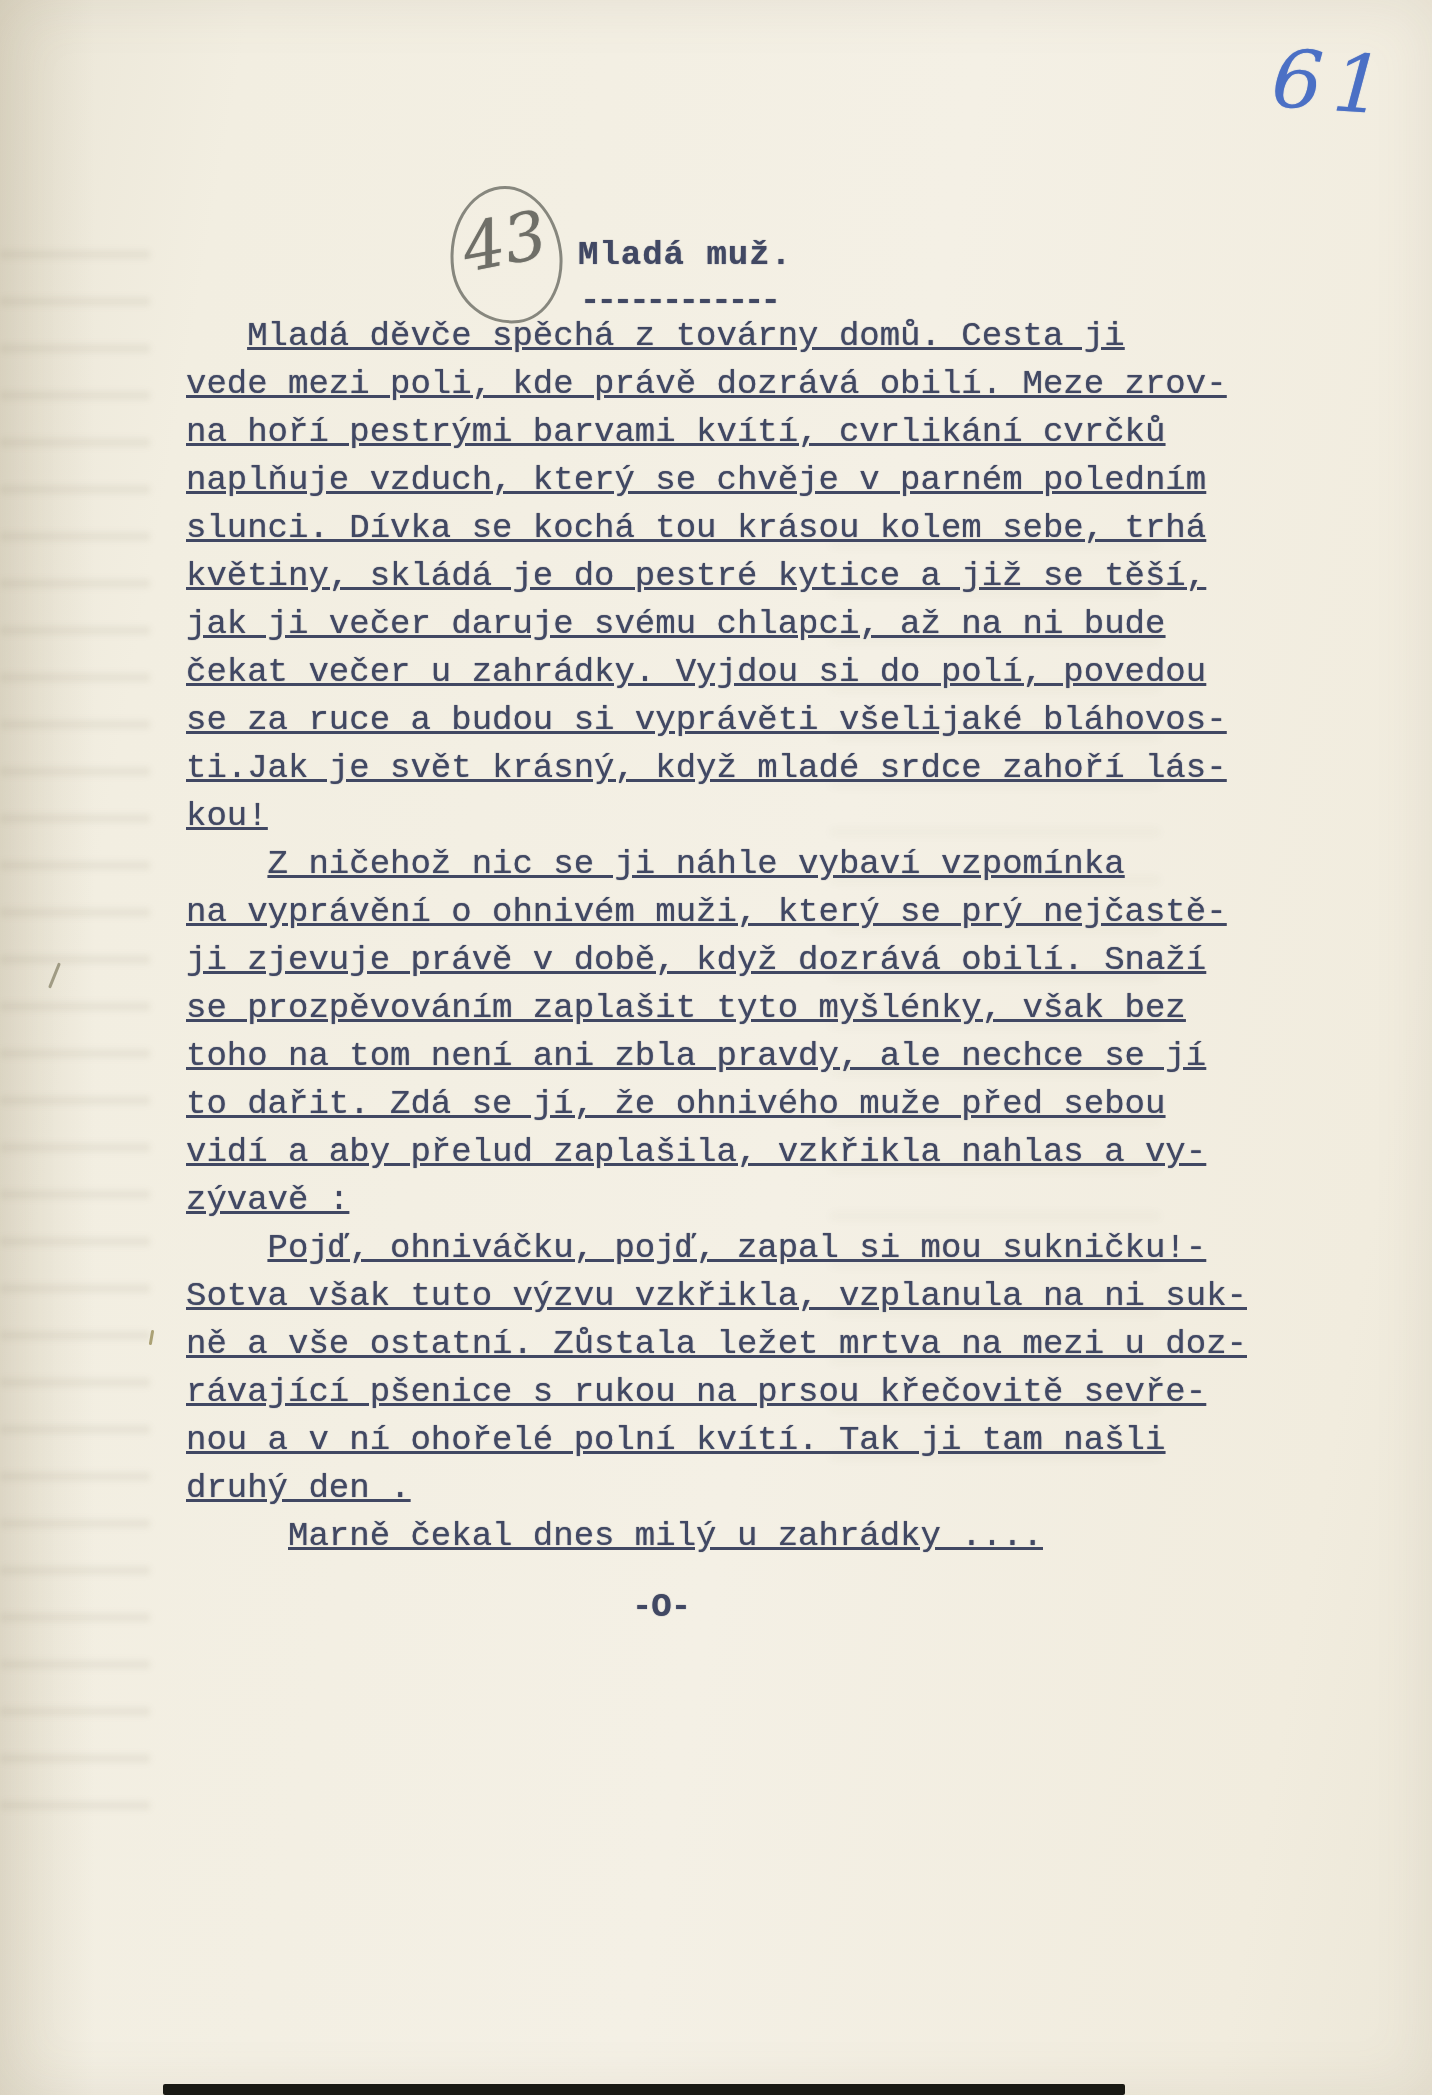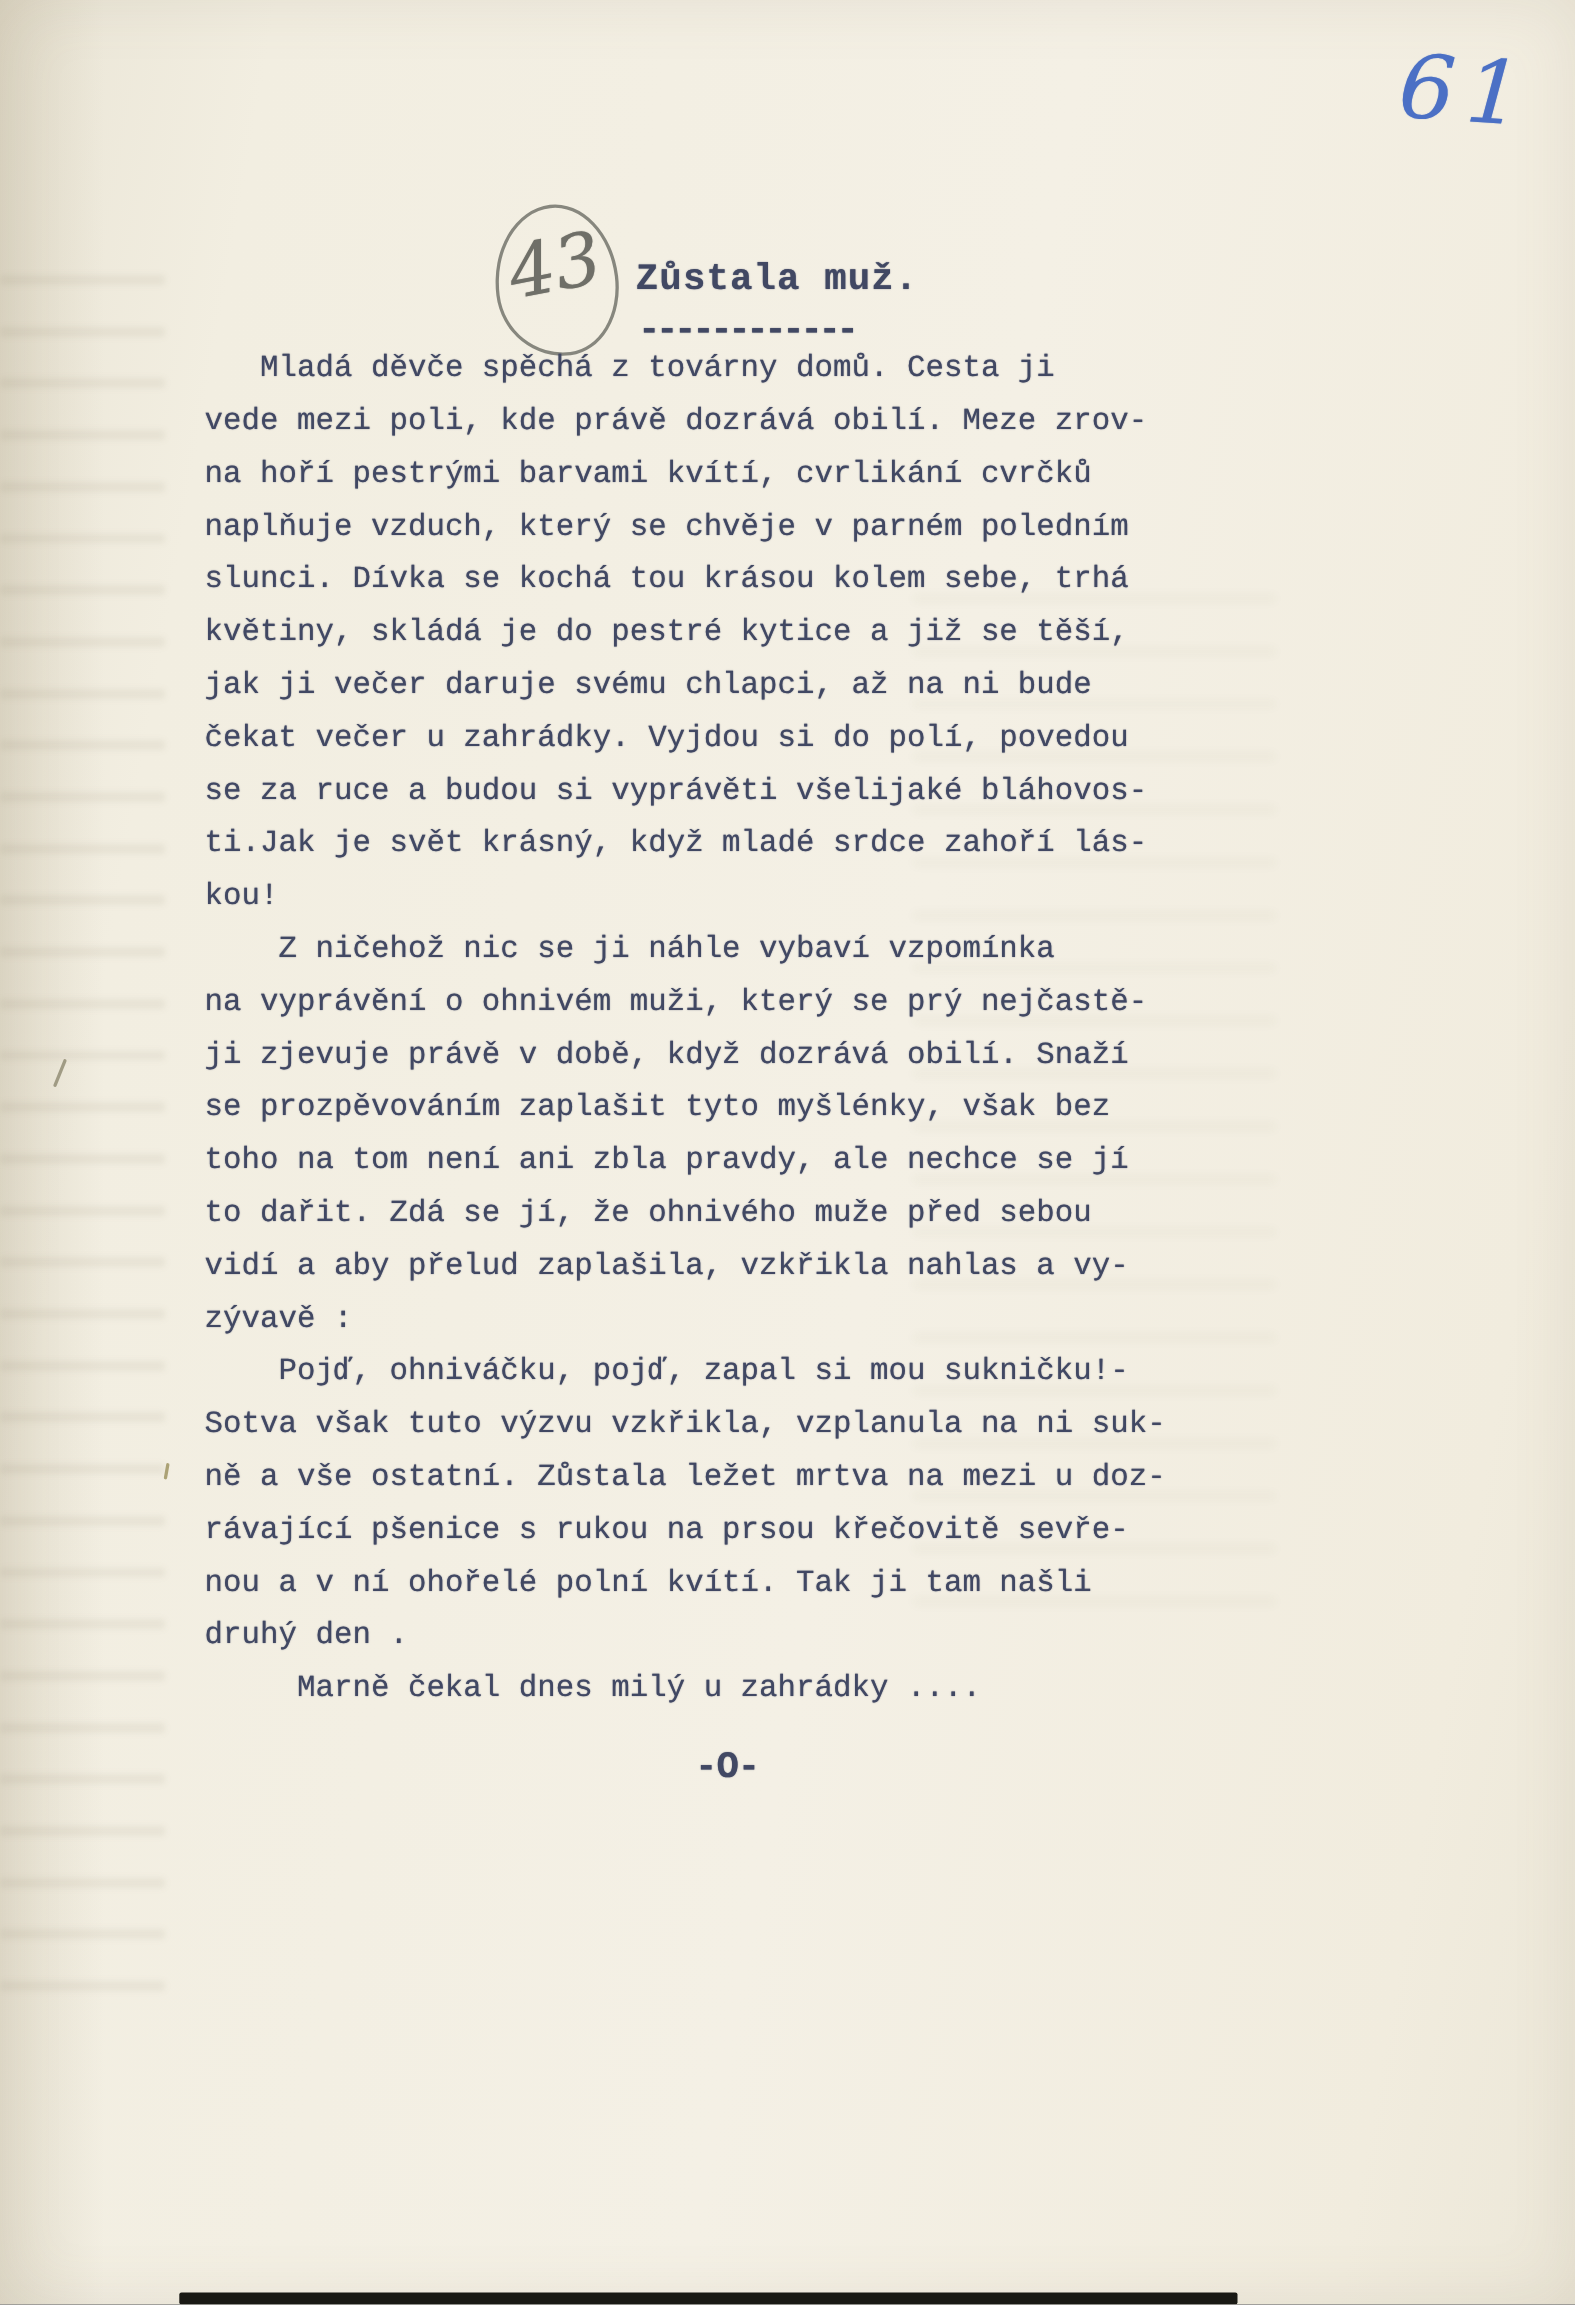--- a/index.html
+++ b/index.html
@@ -72,22 +72,23 @@
     font-family: "DejaVu Serif", serif;
     font-style: italic;
     font-size: 80px; font-weight: 400;
     color: #4b70c5;
     letter-spacing: 10px;
     transform: rotate(4deg);
     text-shadow: 0 0 1px rgba(75,112,197,.6);
   }
   .doc-body {
     position: absolute; left: 186px; top: 312px; width: 1090px;
-    font-size: 28px; line-height: 48px;
+    font-size: 34px; line-height: 48px;
     white-space: pre;
+    text-decoration: underline;
   }
   .doc-body .line { height: 48px; }
   .end-mark {
     position: absolute; left: 186px; top: 1588px; width: 950px;
     text-align: center;
     font-size: 34px; font-weight: bold; letter-spacing: -1px;
     white-space: pre;
   }
   .pencil-tick {
     position: absolute; left: 53px; top: 962px; width: 3px; height: 27px;
@@ -112,21 +113,21 @@
   <div class="ghost-left-band"></div>
   <div class="ghost-left"></div>
   <div class="ghost-right"></div>
 
   <div class="hw-page-number">61</div>
 
   <div class="chapter-circle">
     <span class="chapter-number">43</span>
   </div>
 
-  <div class="title typewriter">Zůstala muž.</div>
+  <div class="title typewriter">Mladá muž.</div>
 
   <div class="title-underline typewriter">------------</div>
 
   <div class="doc-body typewriter"><div class="paragraph"><div class="line" style="text-indent: 3ch;">Mladá děvče spěchá z továrny domů. Cesta ji</div><div class="line">vede mezi poli, kde právě dozrává obilí. Meze zrov-</div><div class="line">na hoří pestrými barvami kvítí, cvrlikání cvrčků</div><div class="line">naplňuje vzduch, který se chvěje v parném poledním</div><div class="line">slunci. Dívka se kochá tou krásou kolem sebe, trhá</div><div class="line">květiny, skládá je do pestré kytice a již se těší,</div><div class="line">jak ji večer daruje svému chlapci, až na ni bude</div><div class="line">čekat večer u zahrádky. Vyjdou si do polí, povedou</div><div class="line">se za ruce a budou si vyprávěti všelijaké bláhovos-</div><div class="line">ti.Jak je svět krásný, když mladé srdce zahoří lás-</div><div class="line">kou!</div></div><div class="paragraph"><div class="line" style="text-indent: 4ch;">Z ničehož nic se ji náhle vybaví vzpomínka</div><div class="line">na vyprávění o ohnivém muži, který se prý nejčastě-</div><div class="line">ji zjevuje právě v době, když dozrává obilí. Snaží</div><div class="line">se prozpěvováním zaplašit tyto myšlénky, však bez</div><div class="line">toho na tom není ani zbla pravdy, ale nechce se jí</div><div class="line">to dařit. Zdá se jí, že ohnivého muže před sebou</div><div class="line">vidí a aby přelud zaplašila, vzkřikla nahlas a vy-</div><div class="line">zývavě :</div></div><div class="paragraph"><div class="line" style="text-indent: 4ch;">Pojď, ohniváčku, pojď, zapal si mou sukničku!-</div><div class="line">Sotva však tuto výzvu vzkřikla, vzplanula na ni suk-</div><div class="line">ně a vše ostatní. Zůstala ležet mrtva na mezi u doz-</div><div class="line">rávající pšenice s rukou na prsou křečovitě sevře-</div><div class="line">nou a v ní ohořelé polní kvítí. Tak ji tam našli</div><div class="line">druhý den .</div></div><div class="paragraph"><div class="line" style="text-indent: 5ch;">Marně čekal dnes milý u zahrádky ....</div></div></div>
 
   <div class="end-mark typewriter">-O-</div>
 
   <div class="pencil-tick"></div>
   <div class="pencil-tick-2"></div>
   <div class="scan-edge-bottom"></div>

